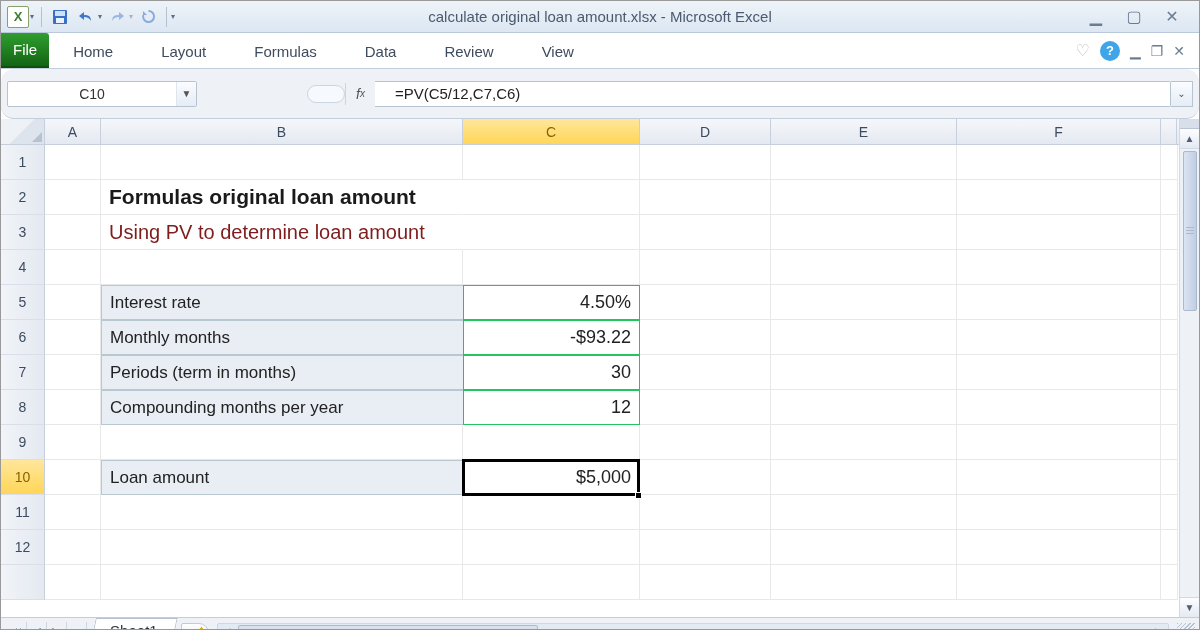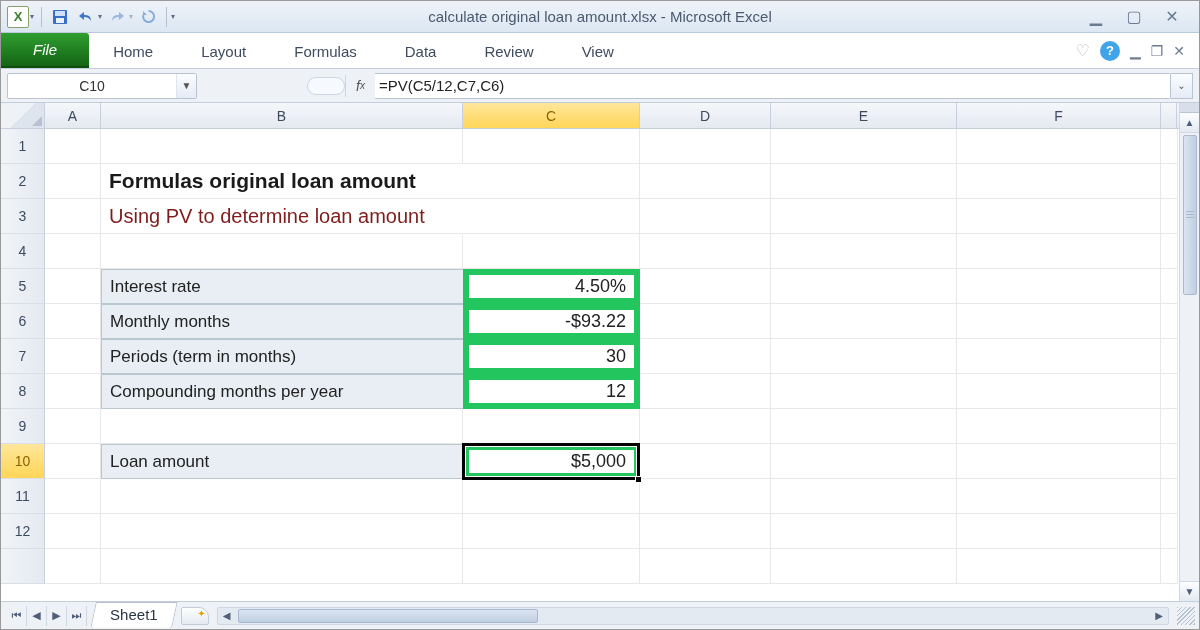--- a/index.html
+++ b/index.html
@@ -12,53 +12,53 @@
 .qat .divider { width:1px; height:20px; background:#b3c1d1; margin:0 3px;}
 .qat .qbtn { width:22px; height:22px; display:flex; align-items:center; justify-content:center; color:#4a6b9e; border-radius:2px;}
 .qat .qbtn.save { color:#2f5fb3;}
 .qat .small-arrow { font-size:8px; color:#5a6f8c; margin-left:-3px;}
 .titlebar .title { position:absolute; left:0; right:0; text-align:center; color:#4a5a6f; font-size:15px; pointer-events:none;}
 .titlebar .wincontrols { margin-left:auto; display:flex; gap:20px; padding-right:18px; color:#6a7b92; font-size:16px;}
 .titlebar .wincontrols span { width:18px; text-align:center;}
 
 
 .ribbon { height:36px; background:#fff; display:flex; align-items:stretch; border-bottom:1px solid #c3cddb; position:relative;}
-.ribbon .file-tab { background:linear-gradient(#2f9e2f,#146414); color:#fff; font-size:15px; padding:6px 32px; display:flex; align-items:center; border-top-right-radius:3px; border-bottom:2px solid #0d4f0d;font-style:italic;}
+.ribbon .file-tab { background:linear-gradient(#2f9e2f,#146414); color:#fff; font-size:15px; padding:6px 12px; display:flex; align-items:center; border-top-right-radius:3px; border-bottom:2px solid #0d4f0d;}
 .ribbon .tab { padding:7px 24px 5px 24px; color:#3f4b5e; font-size:15px; display:flex; align-items:center;}
 .ribbon .right-tools { margin-left:auto; display:flex; align-items:center; gap:10px; padding-right:14px; color:#6a7b92;}
 .ribbon .right-tools .help { width:20px; height:20px; background:#3fa4e8; border-radius:50%; color:#fff; display:flex; align-items:center; justify-content:center; font-size:13px; font-weight:bold;}
 .ribbon .right-tools .heart { color:#bbb; font-size:16px;}
 .ribbon .right-tools .wc { font-size:14px;}
 
 
-.formula-area { display:flex; align-items:center; height:34px; border-bottom:1px solid #c3cddb; padding:4px 6px; gap:0; background:#eef2f7;}
+.formula-area { display:flex; align-items:center; height:50px; border-bottom:1px solid #c3cddb; padding:4px 6px; gap:0; background:#eef2f7;border-radius:13px;}
 .name-box { display:flex; align-items:center; height:26px; border:1px solid #b8c3d2; background:#fff; border-radius:2px;}
 .name-box .nb-text { width:168px; text-align:center; color:#333; font-size:14px;}
 .name-box .nb-arrow { width:20px; height:100%; display:flex; align-items:center; justify-content:center; color:#555; font-size:10px; border-left:1px solid #dfe5ed; background:linear-gradient(#fafcff,#e5ecf6);}
 .fx-gap { width:148px; display:flex; justify-content:flex-end; align-items:center; position:relative;}
 .fx-gap .oval { width:38px; height:18px; border:1px solid #cbd5e3; background:#f6f9fd; border-radius:10px;}
 .fx-lbl { font-style:italic; color:#555; font-size:14px; padding:0 10px; border-left:1px solid #cbd5e3; height:22px; display:flex; align-items:center;}
-.formula-input { flex:1; height:26px; border:1px solid #b8c3d2; border-left:none; background:#fff; display:flex; align-items:center; padding:0 4px; font-size:15px; color:#222; border-radius:0 2px 2px 0;}
+.formula-input { flex:1; height:26px; border:1px solid #b8c3d2; border-left:none; background:#fff; display:flex; align-items:center; padding:0 20px; font-size:15px; color:#222; border-radius:0 2px 2px 0;}
 .formula-drop { width:22px; height:26px; border:1px solid #b8c3d2; border-left:none; background:linear-gradient(#fafcff,#e5ecf6); display:flex; align-items:center; justify-content:center; font-size:10px; color:#555;}
 
 
 .grid-wrap { display:flex; height:calc(100% - 32px - 36px - 34px - 28px);}
 .grid { position:relative; flex:1;}
 .colheaders { display:flex; height:26px; background:linear-gradient(#f5f7fa,#e4e9f1); border-bottom:1px solid #c6cfdb;}
 .corner { width:44px; border-right:1px solid #c6cfdb; background:linear-gradient(135deg,#eef2f7 50%,#dde4ee 50%); display:flex; align-items:flex-end; justify-content:flex-end;}
 .corner::after { content:""; border-left:10px solid transparent; border-bottom:10px solid #b7c1d0; margin:2px;}
 .colh { border-right:1px solid #c6cfdb; display:flex; align-items:center; justify-content:center; color:#3d4b5f; font-size:14px;}
 .colh.sel { background:linear-gradient(#ffe69b,#ffd658); color:#8a6200;}
 .rows { position:relative;}
 .row { display:flex; height:35px;}
 .rowh { width:44px; background:linear-gradient(90deg,#f1f4f8,#e4e9f1); border-right:1px solid #c6cfdb; border-bottom:1px solid #d8dfe9; display:flex; align-items:center; justify-content:center; color:#3d4b5f; font-size:14px;}
 .rowh.sel { background:linear-gradient(#ffe69b,#ffd658); color:#8a6200;}
 .cell { border-right:1px solid #e8e8e8; border-bottom:1px solid #e8e8e8; background:#fff; padding:0 8px; display:flex; align-items:center; font-size:17px; color:#222;}
 .cell.lblcell { background:#e8eef4; border:1px solid #b9c8d0; border-right:none;}
-.cell.valcell { border:6px solid #22c55e; justify-content:flex-end; font-size:18px;}
+.cell.valcell { border:1px solid #22c55e; justify-content:flex-end; font-size:18px;}
 .cell.valcell.sel { position:relative;text-align:center;}
 .row.rtitle .titletxt { font-weight:bold; font-size:21px; color:#1a1a1a;}
 .row.rsub .subtxt { font-size:20px; color:#7f1d1d;}
 
 .active-outline { position:absolute; border:3px solid #000; pointer-events:none; box-shadow:0 0 0 1px #fff inset;}
 .active-handle { position:absolute; width:7px; height:7px; background:#000; border:1px solid #fff;}
 
 .vscroll { width:20px; background:#eef1f6; border-left:1px solid #d1d9e4; position:relative;}
 .vscroll .arrow { height:20px; display:flex; align-items:center; justify-content:center; font-size:10px; color:#4f5f77; background:linear-gradient(#fcfdff,#e4eaf2); border-bottom:1px solid #d1d9e4;}
 .vscroll .arrow.bot { position:absolute; bottom:0; width:100%; border-top:1px solid #d1d9e4; border-bottom:none;}

